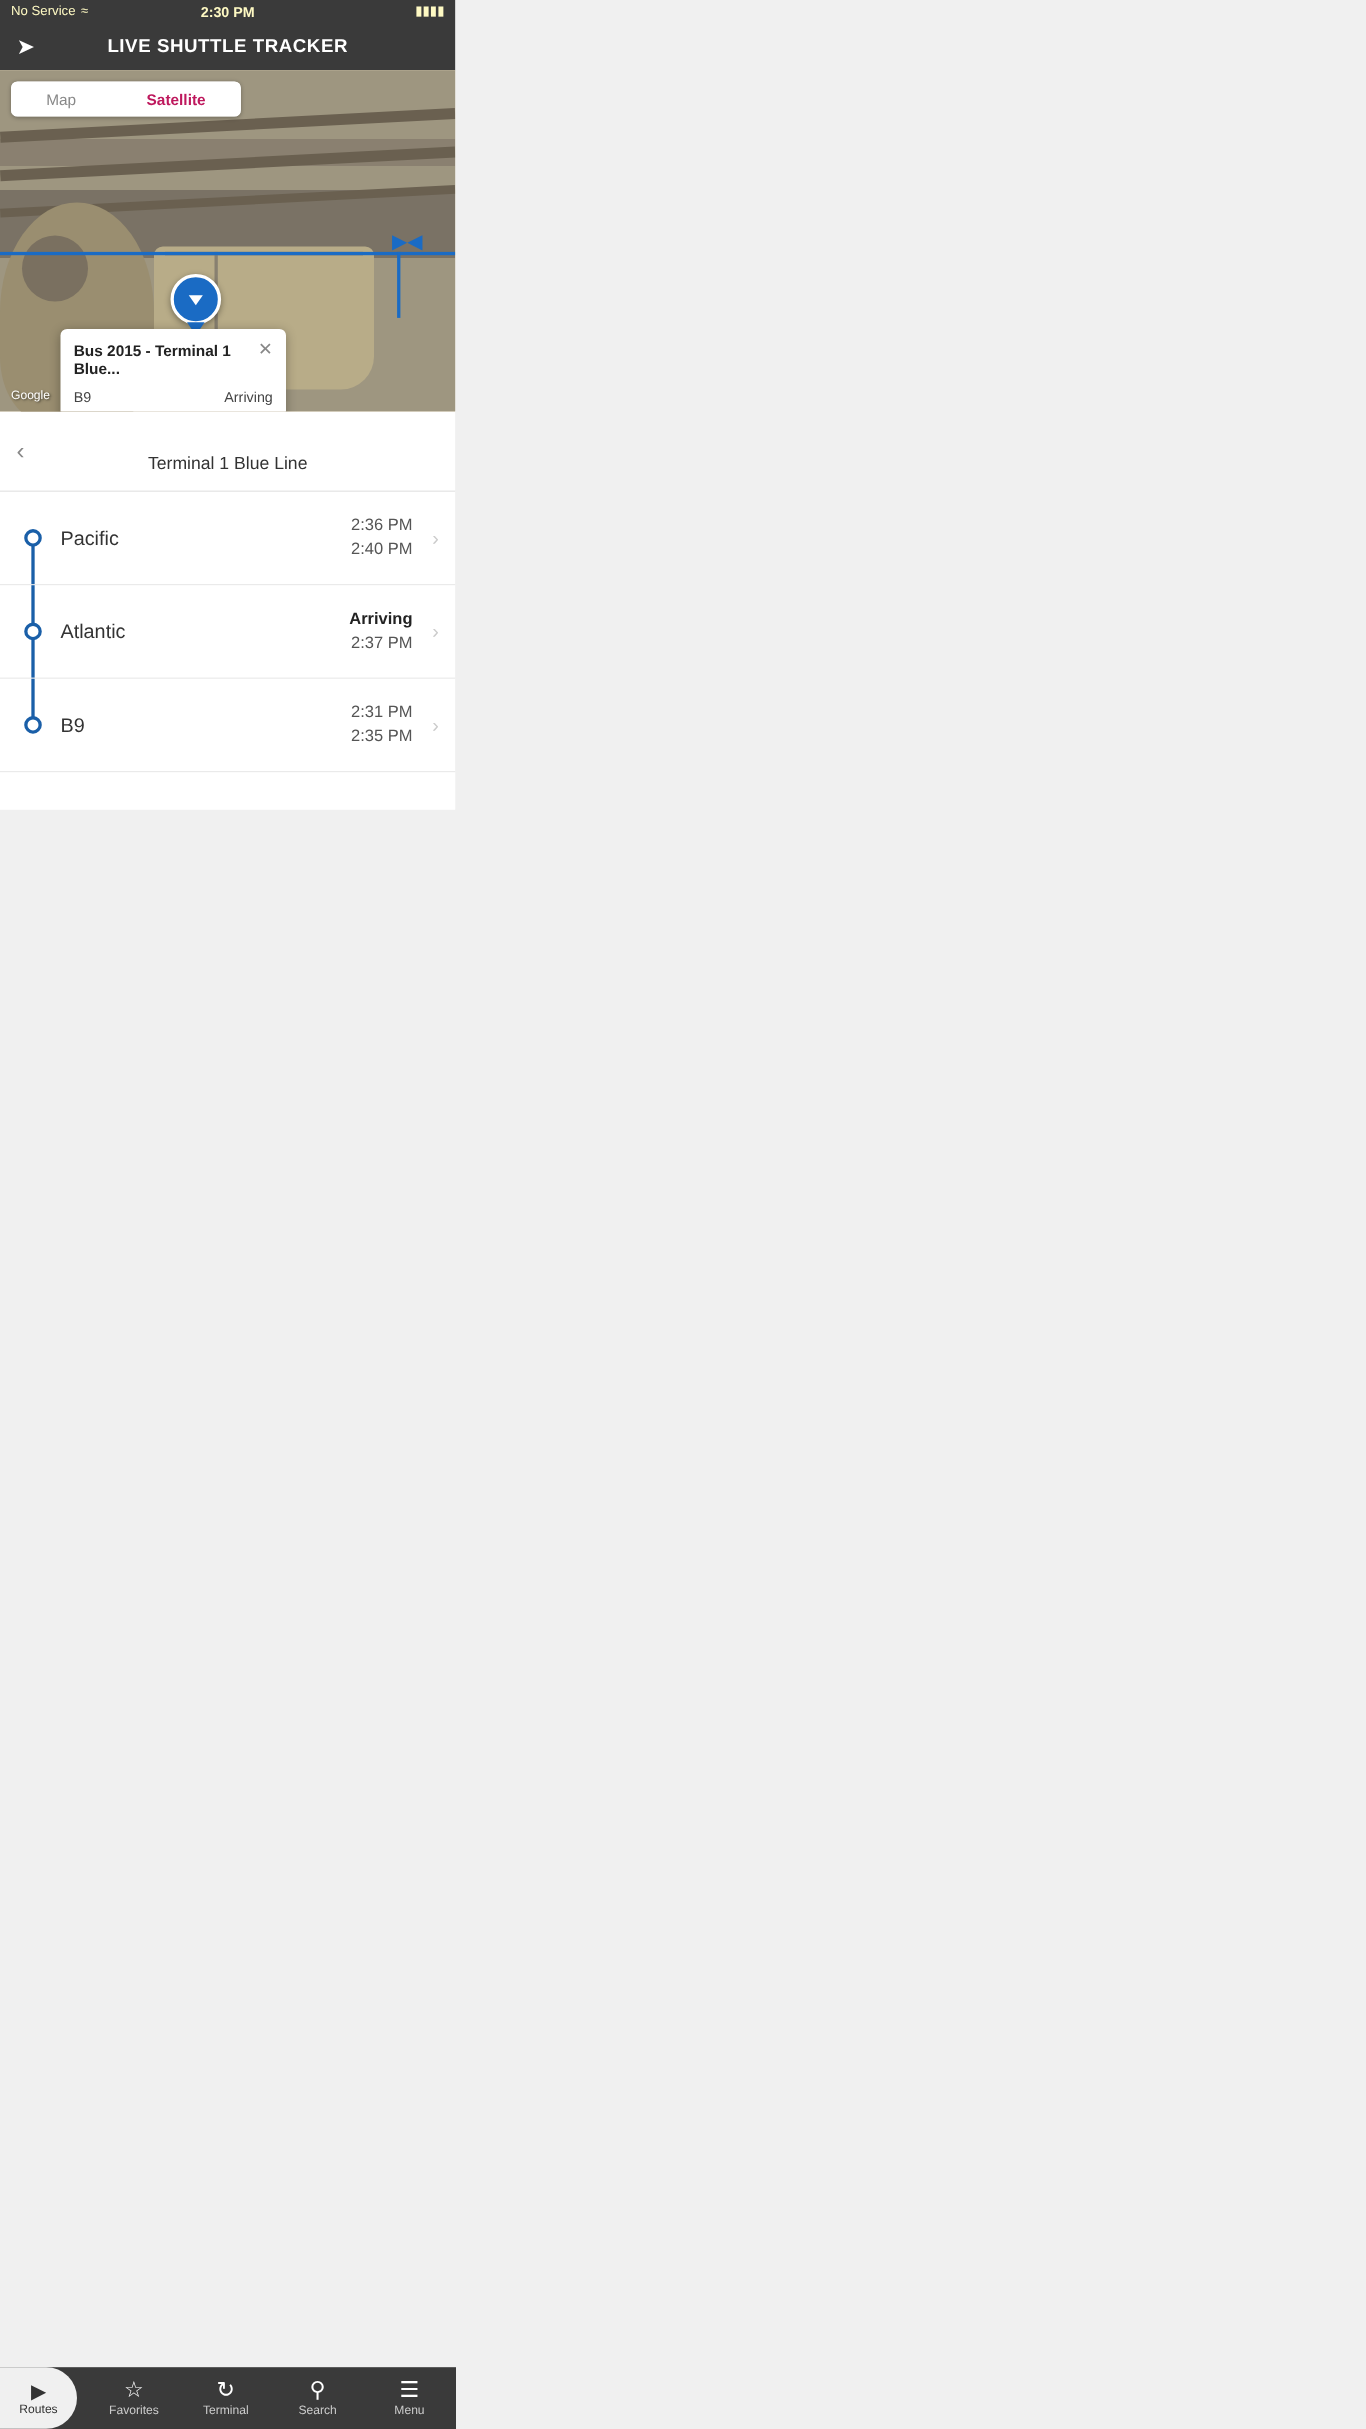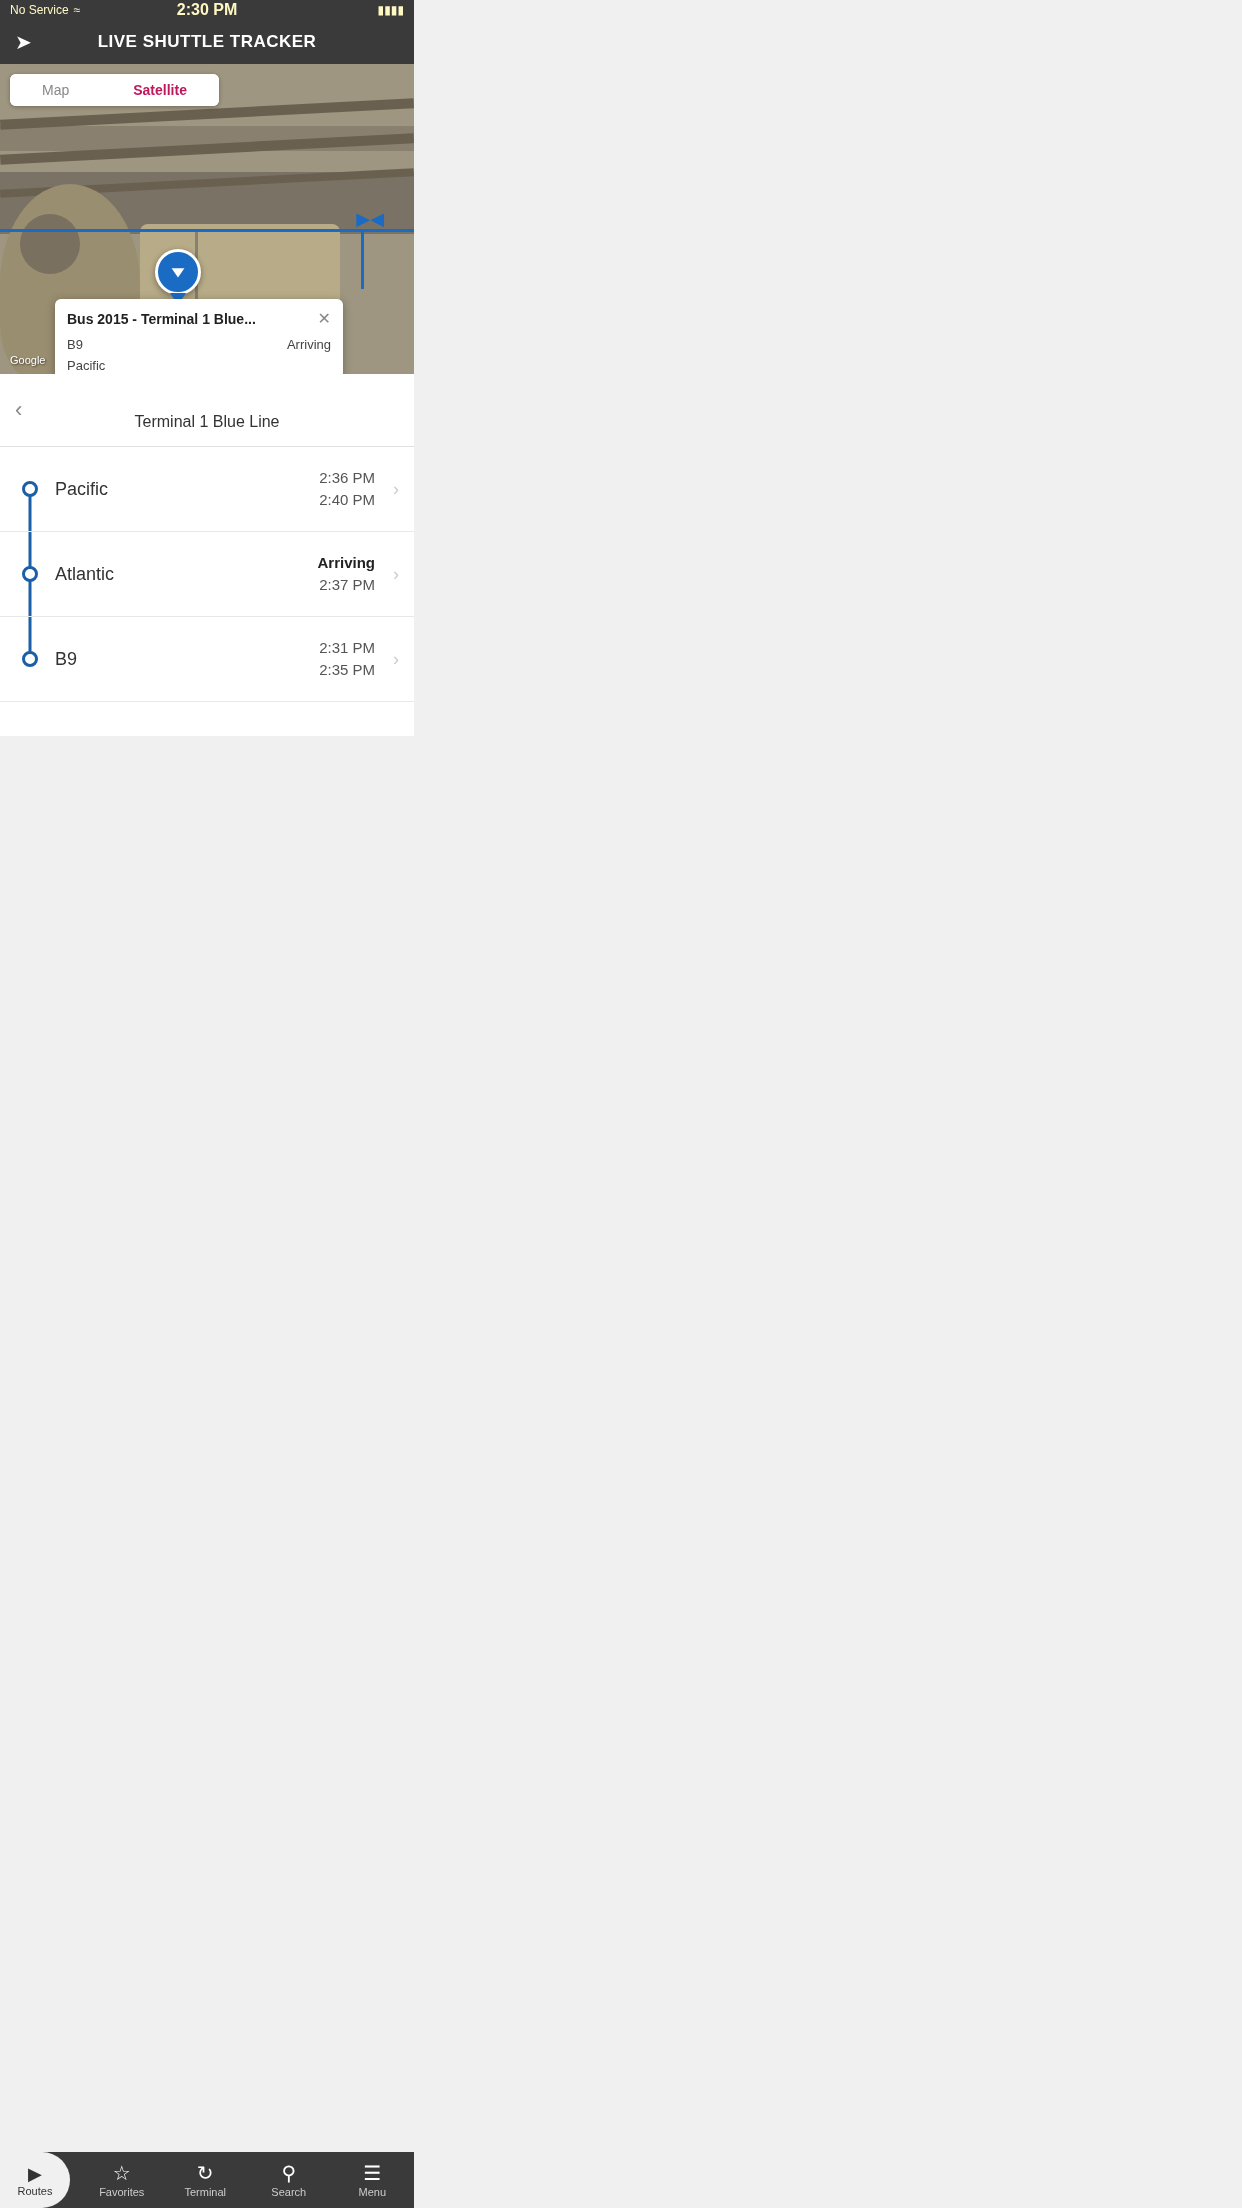--- a/index.html
+++ b/index.html
@@ -20,21 +20,21 @@
       background: #3a3a3a;
       display: flex;
       align-items: center;
       justify-content: space-between;
       padding: 0 10px;
       color: #fef9c3;
       font-size: 12px;
       font-weight: 500;
     }
     .status-left { display: flex; align-items: center; gap: 5px; }
-    .status-center { position: absolute; left: 50%; transform: translateX(-50%); font-size: 16px; font-weight: 600; }
+    .status-center { position: absolute; left: 50%; transform: translateX(-50%); font-size: 13px; font-weight: 600; }
     .status-right { display: flex; align-items: center; gap: 4px; }
 
     
     .app-header {
       background: #3a3a3a;
       height: 44px;
       display: flex;
       align-items: center;
       justify-content: center;
       position: relative;
@@ -129,21 +129,21 @@
       border-right: 8px solid transparent;
       border-top: 12px solid #1a6bc4;
       margin-top: -2px;
     }
 
     
     .info-popup {
       position: absolute;
       top: 235px;
       left: 55px;
-      width: 288px;
+      width: 205px;
       background: white;
       border-radius: 6px;
       box-shadow: 0 2px 10px rgba(0,0,0,0.3);
       padding: 12px;
       z-index: 30;
     }
     .info-popup-header {
       display: flex;
       justify-content: space-between;
       align-items: flex-start;

